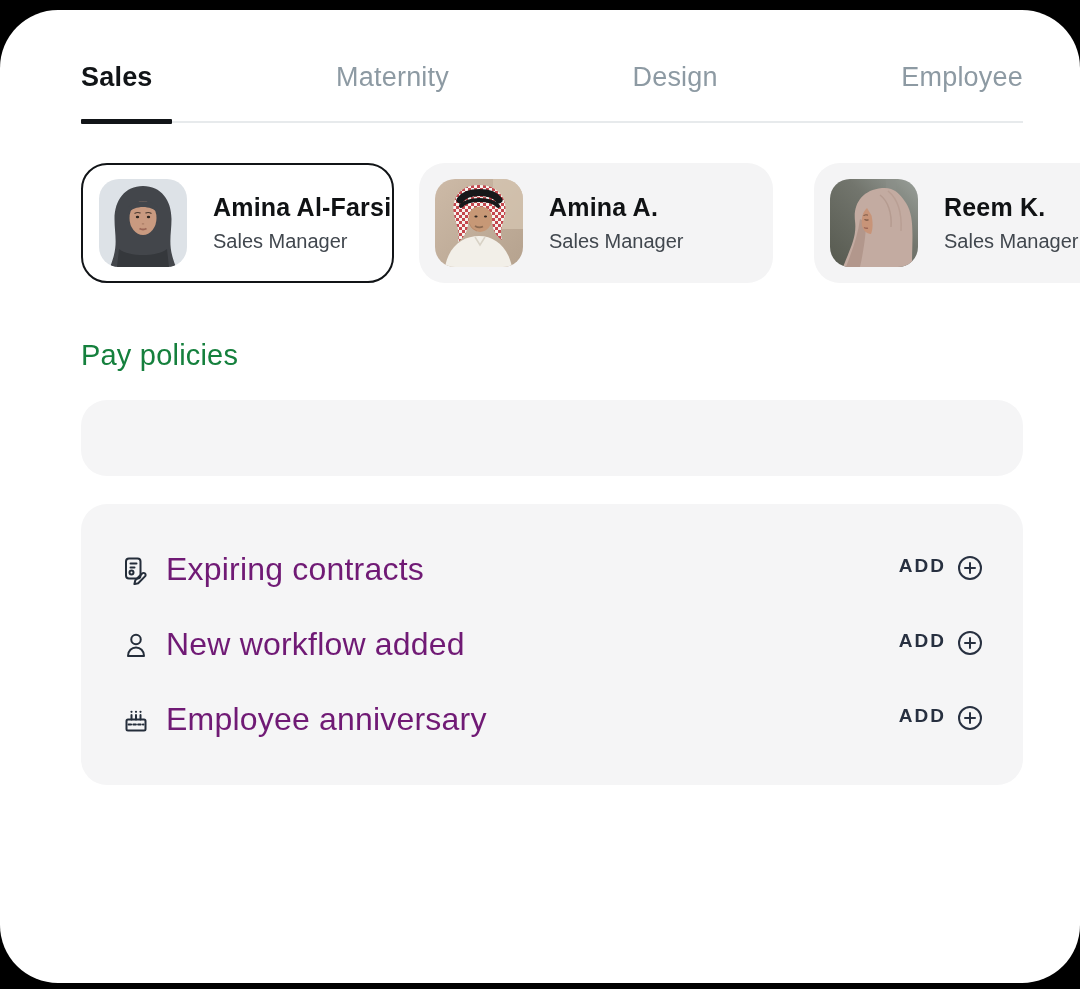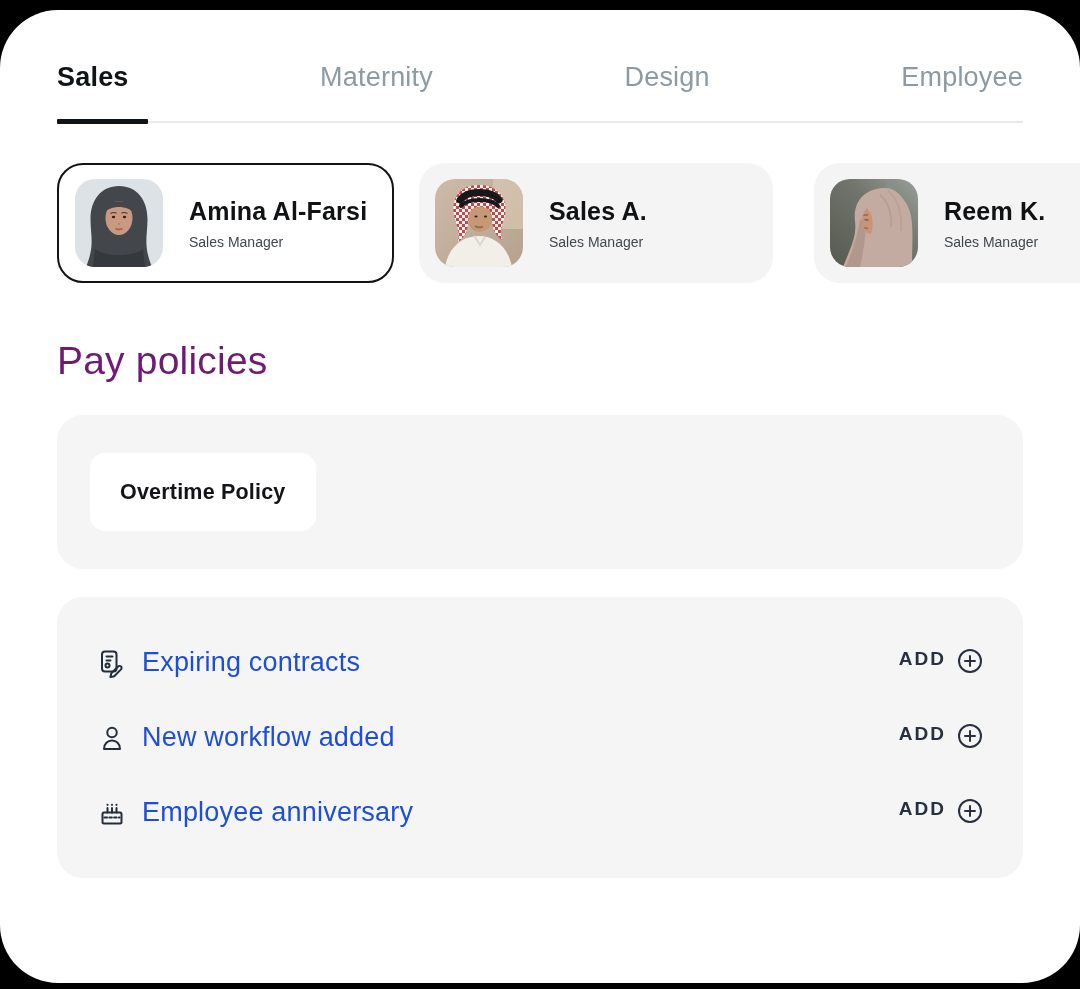--- a/index.html
+++ b/index.html
@@ -1,54 +1,54 @@
 <!DOCTYPE html>
 <html><head>
 <meta charset="utf-8">
 <style>
   html,body{margin:0;padding:0;width:1080px;height:989px;background:#000;overflow:hidden;
     font-family:"Liberation Sans","DejaVu Sans",sans-serif;-webkit-font-smoothing:antialiased;}
   .screen{position:absolute;left:0;right:0;top:10px;bottom:6px;background:#fff;
-    border-radius:58px;overflow:hidden;}
+    border-radius:58px;overflow:hidden;padding-left:24px;}
   .content{padding:0 57px;}
 
   
   .tabbar{margin-top:52px;position:relative;display:flex;justify-content:space-between;
     align-items:flex-end;padding-bottom:28px;border-bottom:2px solid #e7eaec;}
   .tab{font-size:27px;color:#8d9aa3;font-weight:500;cursor:pointer;letter-spacing:.2px;background:none;border:none;padding:0;font-family:inherit;}
   .tab.active{color:#111417;font-weight:700;}
   .tab-indicator{position:absolute;left:0;bottom:-3px;width:91px;height:5px;background:#111417;border-radius:1px;}
 
   
   .cards{margin-top:40px;display:flex;gap:25px;}
-  .card{flex:0 0 auto;width:337px;height:120px;border-radius:26px;display:flex;align-items:center;
+  .card{flex:0 0 auto;width:313px;height:120px;border-radius:26px;display:flex;align-items:center;
     padding-left:16px;box-sizing:border-box;background:#f4f4f5;cursor:pointer;}
   .card.selected{background:#fff;border:2.5px solid #111417;}
   .card:nth-child(2){width:354px;}
   .card:nth-child(3){width:362px;margin-left:16px;}
   .avatar{width:88px;height:88px;border-radius:20px;overflow:hidden;flex:0 0 auto;}
   .avatar svg{display:block;}
   .card-text{margin-left:26px;}
   .card-name{font-size:25px;font-weight:700;color:#101214;letter-spacing:.2px;}
-  .card-role{font-size:14px;color:#41474e;margin-top:8px;}
-
-  
-  .section-title{font-size:39px;color:#701a75;font-weight:500;letter-spacing:.2px;}
+  .card-role{font-size:20px;color:#41474e;margin-top:8px;}
+
+  
+  .section-title{font-size:29px;color:#15803d;font-weight:500;letter-spacing:.2px;}
   .title-pay{margin-top:56px;}
   .title-workflow{margin-top:42px;}
   .panel{background:#f5f5f6;border-radius:26px;margin-top:28px;}
   .panel-pills{padding:38px 33px;display:flex;gap:24px;}
   .pill{background:#fff;border:none;border-radius:15px;padding:0 30px;height:78px;display:flex;align-items:center;
     font-size:21.5px;font-weight:700;color:#121417;letter-spacing:.2px;cursor:pointer;font-family:inherit;}
 
   
   .panel-workflow{padding:28px 40px;}
   .wf-row{height:75px;display:flex;align-items:center;}
   .wf-icon{width:30px;height:30px;flex:0 0 auto;display:flex;align-items:center;justify-content:center;}
-  .wf-label{margin-left:15px;font-size:27px;font-weight:500;color:#1d4ed8;letter-spacing:.2px;}
+  .wf-label{margin-left:15px;font-size:32px;font-weight:500;color:#701a75;letter-spacing:.2px;}
   .add-btn{margin-left:auto;display:flex;align-items:flex-start;gap:11px;background:none;border:none;
     cursor:pointer;color:#273040;font-family:inherit;padding:0;}
   .add-text{font-size:19px;font-weight:600;letter-spacing:2px;}
   .stroke-ic{stroke:#242d3a;fill:none;stroke-width:2;stroke-linecap:round;stroke-linejoin:round;}
 </style>
 </head>
 <body>
 
 <div class="screen">
   <div class="content">
@@ -106,21 +106,21 @@
             <path d="M44 6 C26 6 17.5 18 18.5 32 C19.5 44 26 50 23 63 C32 57 33.5 47 33.5 39 C33.5 33 37 27.5 45 27.5 C53 27.5 57 33 57 39 C57 47 58.5 55 67 61 C63.5 49 69.5 44 70.5 32 C71.5 18 62 6 44 6 Z" fill="url(#check)"></path>
             <path d="M25 21 C32 11 57 11 64 21" stroke="#17181a" stroke-width="7" fill="none" stroke-linecap="round"></path>
             <path d="M26 27 C33 19 56 19 63 27" stroke="#17181a" stroke-width="4" fill="none" stroke-linecap="round"></path>
             <ellipse cx="41" cy="37.5" rx="1.6" ry="1.1" fill="#2c241f"></ellipse>
             <ellipse cx="50.5" cy="37.5" rx="1.6" ry="1.1" fill="#2c241f"></ellipse>
             <path d="M40 47 q4 2.5 8 .5" stroke="#8c6a52" stroke-width="1.6" fill="none"></path>
             <path d="M34 44 q2 6 8 8" stroke="#b2886a" stroke-width="1" fill="none" opacity=".7"></path>
           </svg>
         </div>
         <div class="card-text">
-          <div class="card-name">Sales A.</div>
+          <div class="card-name">Amina A.</div>
           <div class="card-role">Sales Manager</div>
         </div>
       </div>
 
       <div class="card">
         <div class="avatar">
           <svg width="88" height="88" viewBox="0 0 88 88">
             <defs>
               <linearGradient id="rbg" x1="0" y1="1" x2="1" y2="0">
                 <stop offset="0" stop-color="#56594f"></stop>
@@ -142,21 +142,20 @@
         </div>
         <div class="card-text">
           <div class="card-name">Reem K.</div>
           <div class="card-role">Sales Manager</div>
         </div>
       </div>
     </div>
 
     <h2 class="section-title title-pay">Pay policies</h2>
     <div class="panel panel-pills">
-      <button class="pill">Overtime Policy</button>
     </div>
 
     <div class="panel panel-workflow">
 
       <div class="wf-row">
         <span class="wf-icon">
           <svg width="30" height="30" viewBox="0 0 30 30" class="stroke-ic">
             <rect x="5" y="3.5" width="14.5" height="20" rx="3"></rect>
             <line x1="9.5" y1="8.5" x2="15.5" y2="8.5"></line>
             <line x1="9.5" y1="12.5" x2="13.5" y2="12.5"></line>

